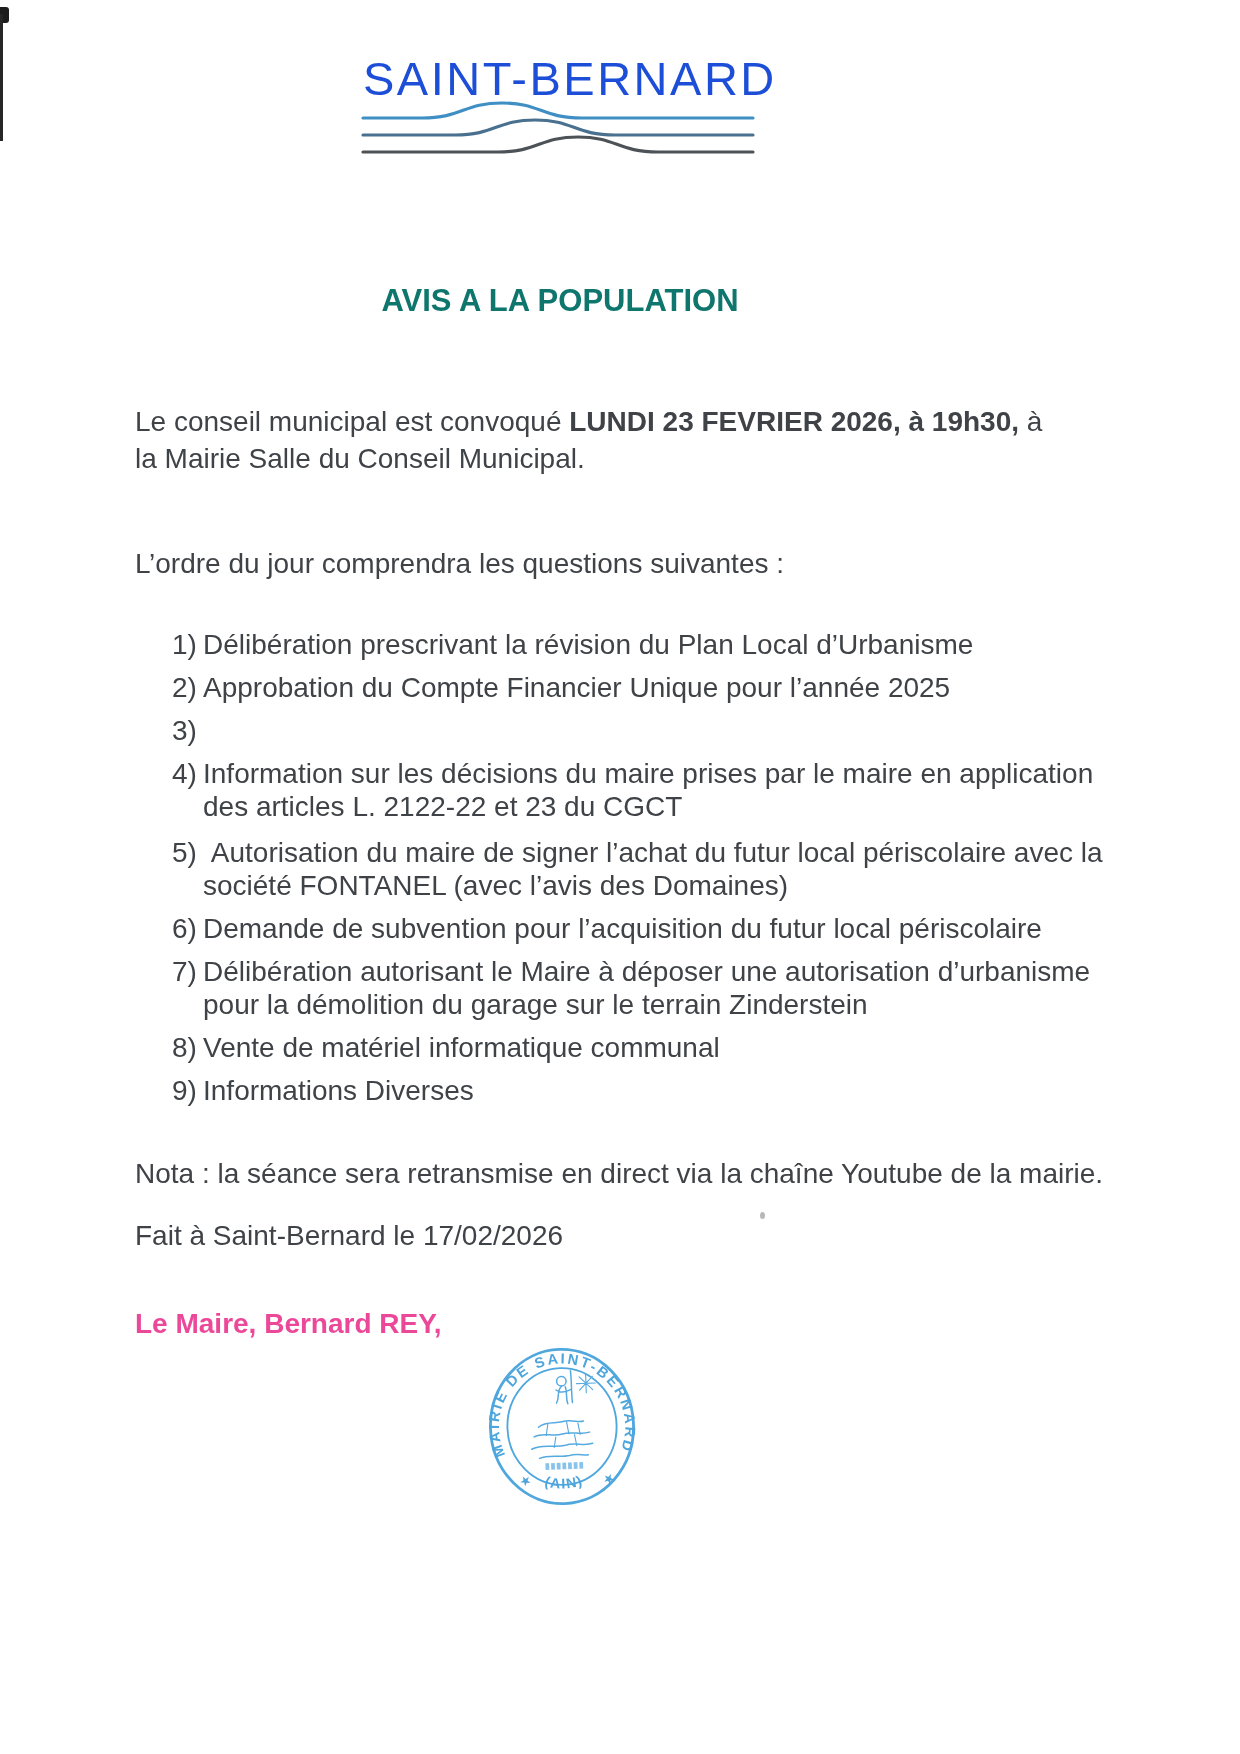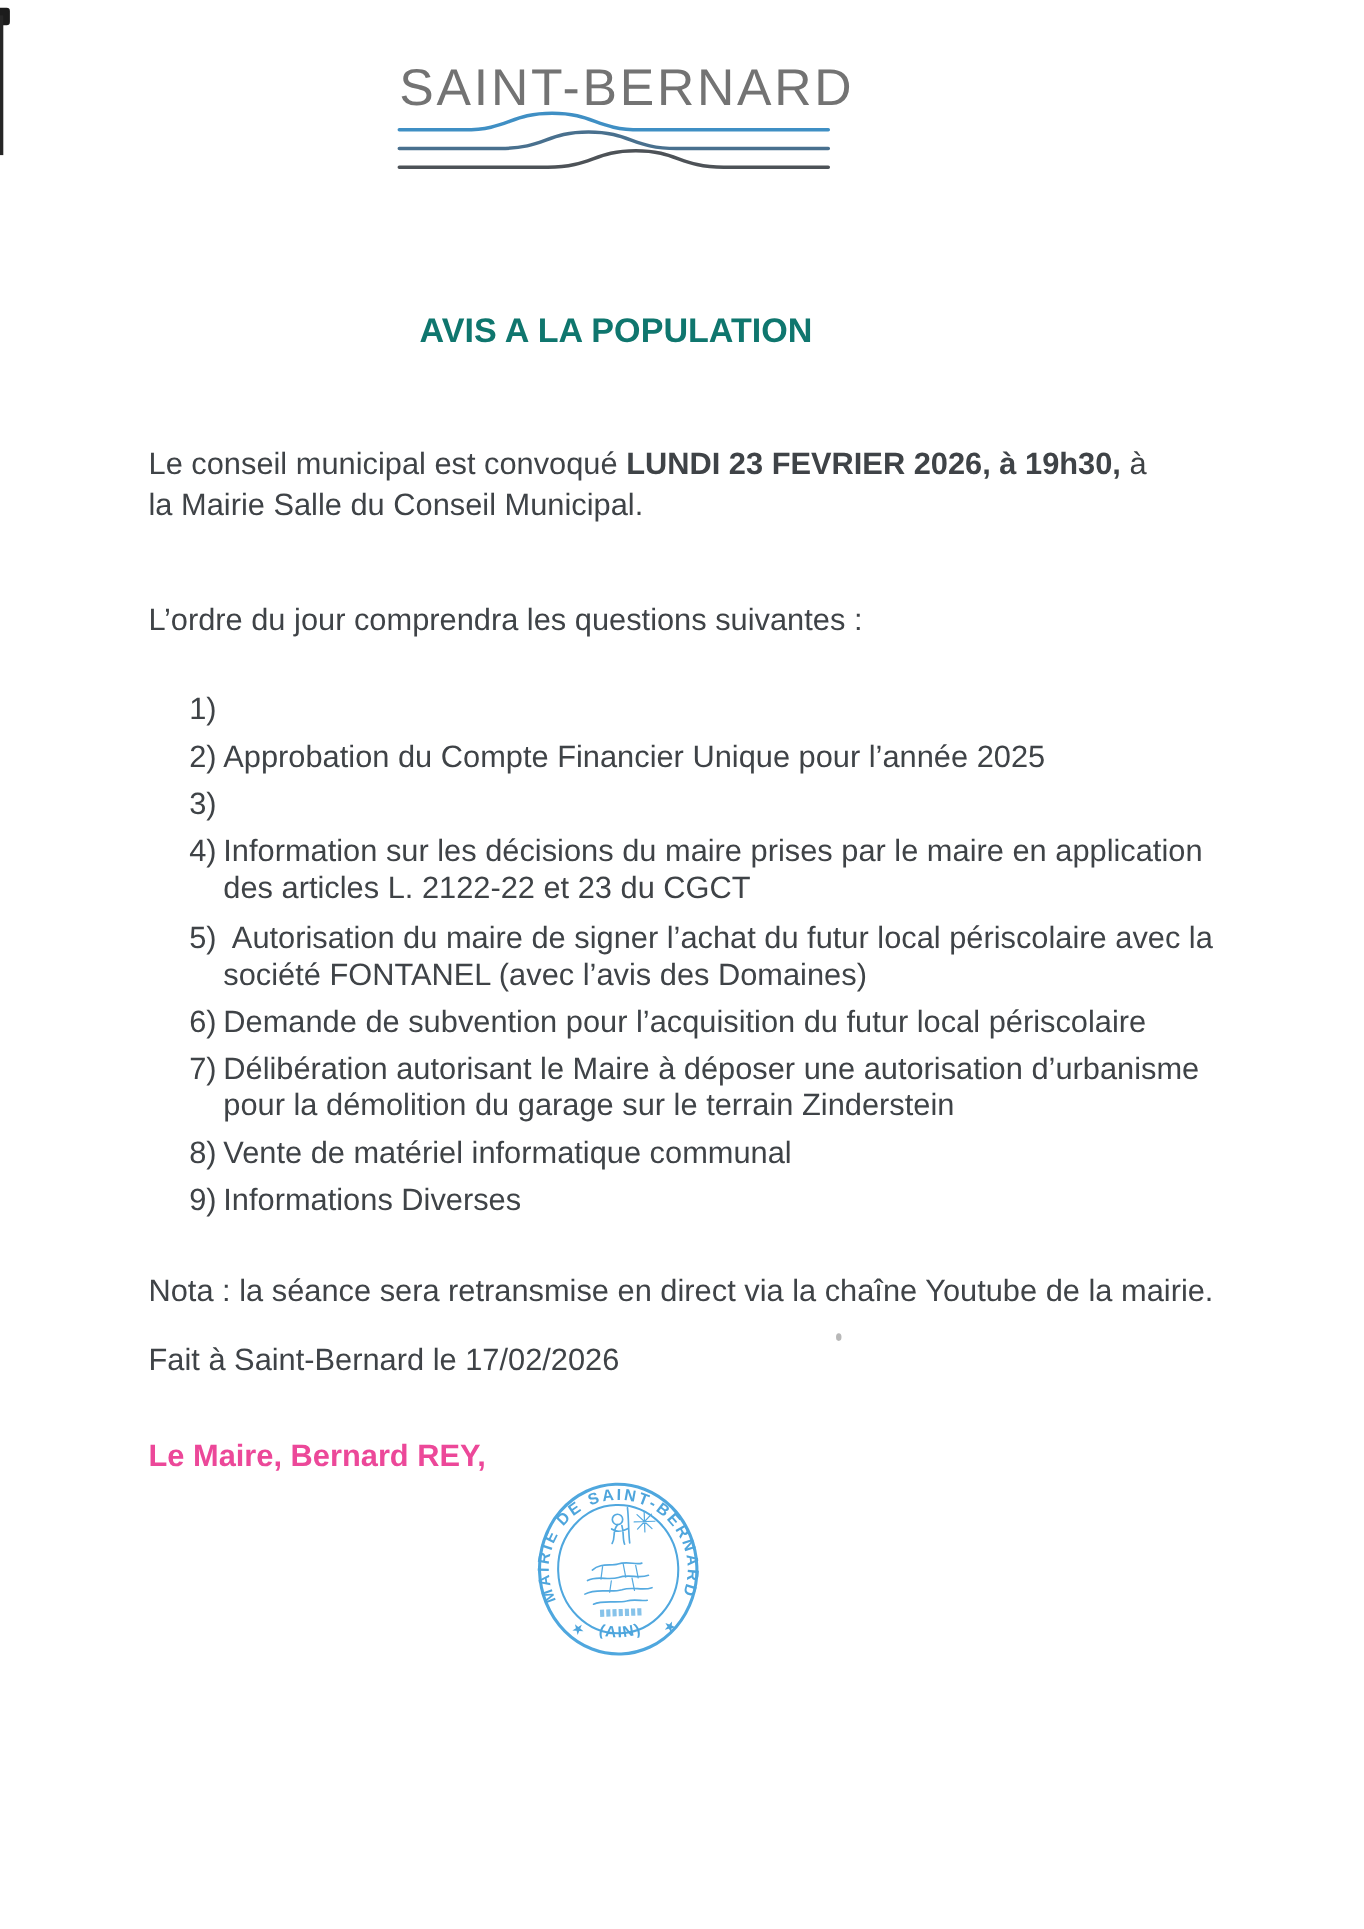--- a/index.html
+++ b/index.html
@@ -11,21 +11,21 @@
 
   
   .artifact-corner { position:absolute; left:0; top:7px; width:9px; height:16px;
                      background:#1c1c1c; border-radius:0 3px 3px 0; }
   .artifact-edge   { position:absolute; left:0; top:14px; width:3px; height:127px; background:#262626; }
   .artifact-dot    { position:absolute; left:760px; top:1212px; width:5px; height:7px;
                      background:#9a9a9a; border-radius:50%; opacity:.7; }
 
   
   .logo { position:absolute; left:363px; top:55px; width:390px; }
-  .wordmark { font-size:47px; letter-spacing:2.5px; color:#737373; line-height:1; white-space:nowrap; }
+  .wordmark { font-size:47px; letter-spacing:2.5px; color:#1d4ed8; line-height:1; white-space:nowrap; }
   .waves { display:block; width:390px; height:58px; margin-top:-3px; overflow:visible; }
   .waves path { fill:none; stroke-width:3.2; stroke-linecap:round; }
   .waves .w1 { stroke:#3f8fc4; }
   .waves .w2 { stroke:#49708e; }
   .waves .w3 { stroke:#4d5257; }
   .tagline { margin-top:7px; font-style:italic; font-size:24px; letter-spacing:6px;
              word-spacing:10px; color:#3a7cab; white-space:nowrap; }
 
   
   .title { position:absolute; top:283px; left:0; width:1120px; text-align:center;
@@ -79,20 +79,21 @@
   <h1 class="title">AVIS A LA POPULATION</h1>
 
   <p class="doc intro"><span>Le conseil municipal est convoqué </span><span class="b">LUNDI 23 FEVRIER 2026, à 19h30,</span><span> à
 la Mairie Salle du Conseil Municipal.</span></p>
 
   <p class="doc agenda-intro-p">L’ordre du jour comprendra les questions suivantes :</p>
 
   <ol class="agenda">
     <li>
       <span class="num">1)</span>
+      <span class="txt">Délibération prescrivant la révision du Plan Local d’Urbanisme</span>
     </li>
     <li>
       <span class="num">2)</span>
       <span class="txt">Approbation du Compte Financier Unique pour l’année 2025</span>
     </li>
     <li>
       <span class="num">3)</span>
     </li>
     <li>
       <span class="num">4)</span>

